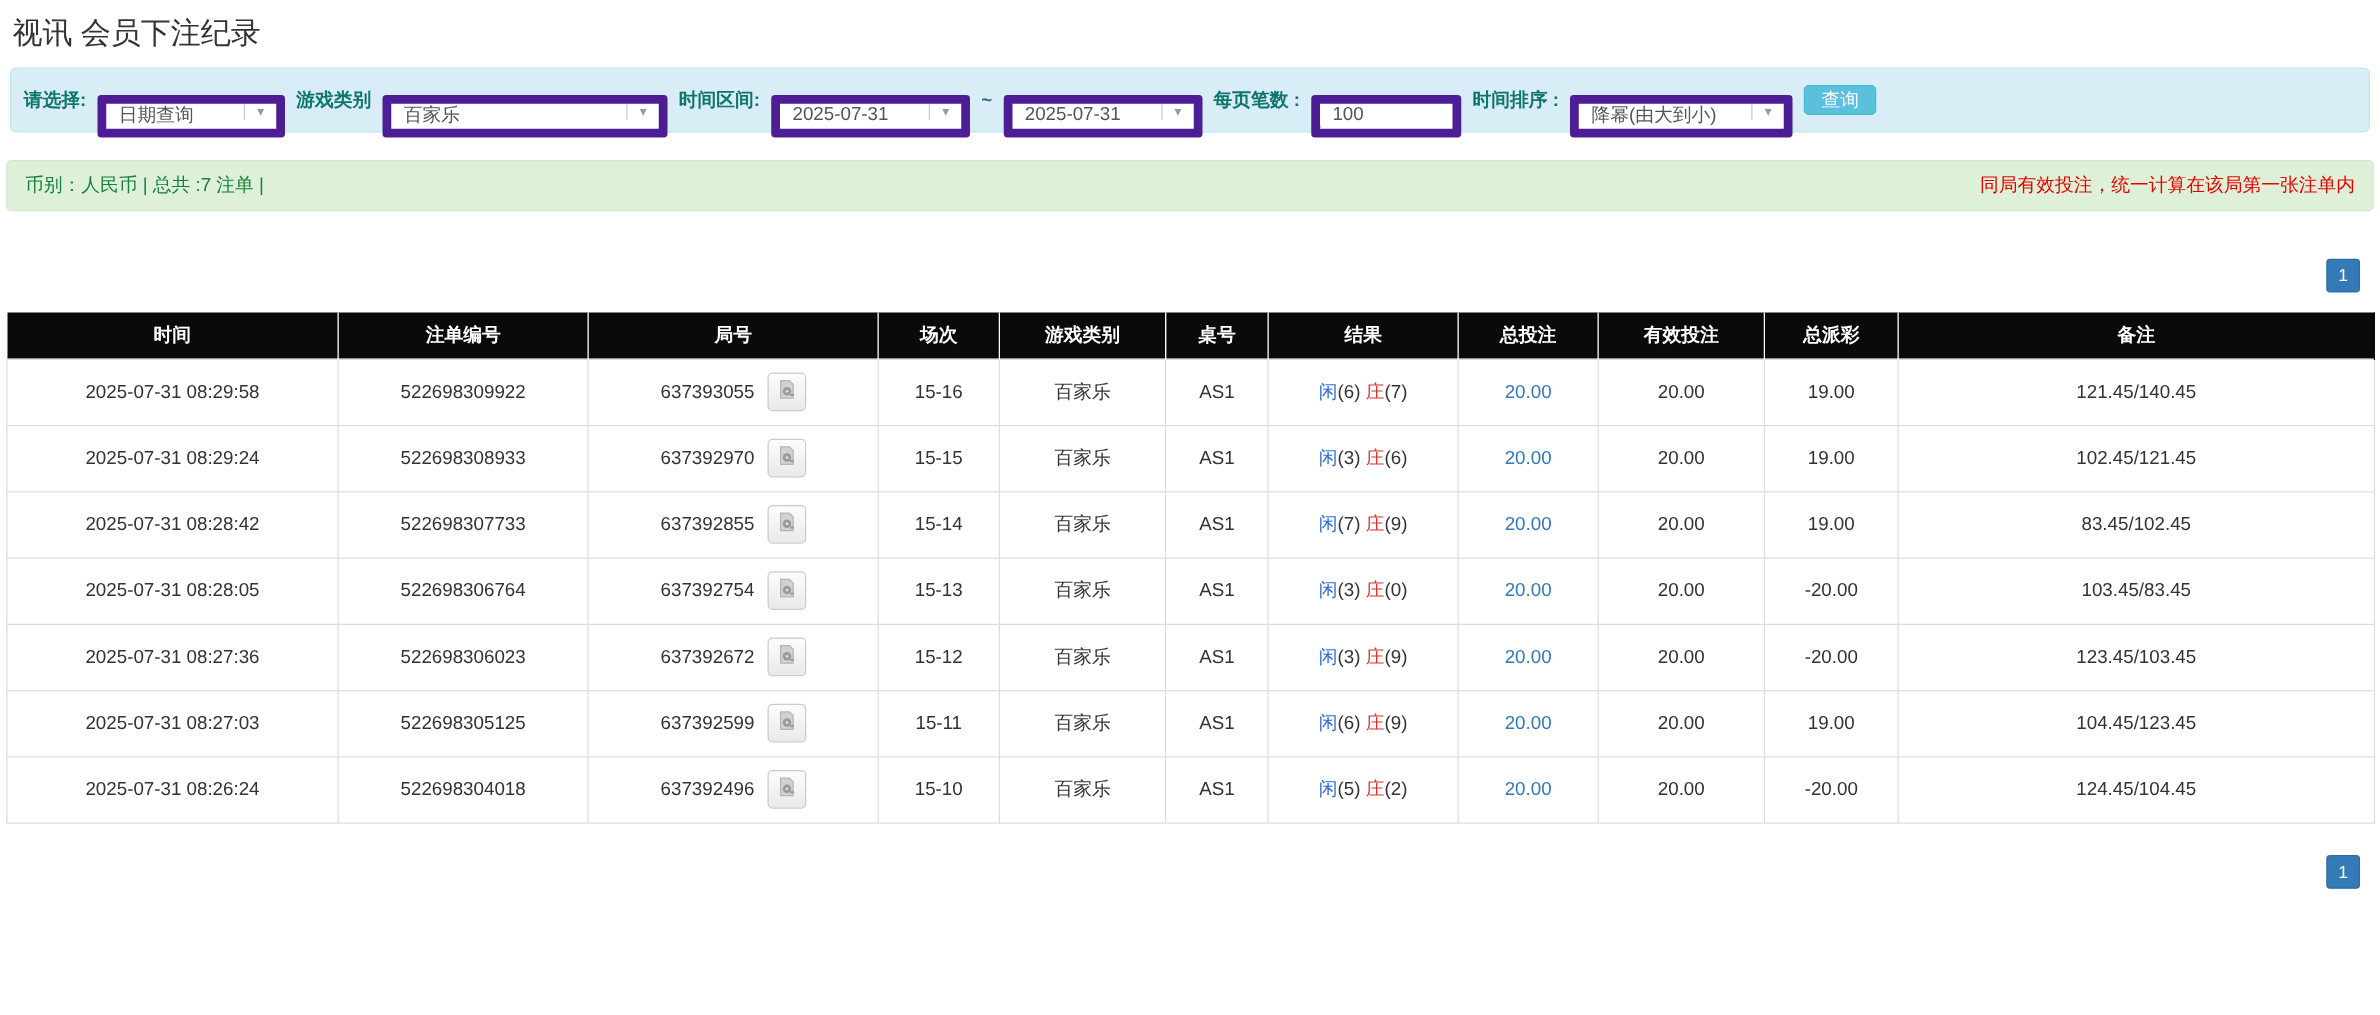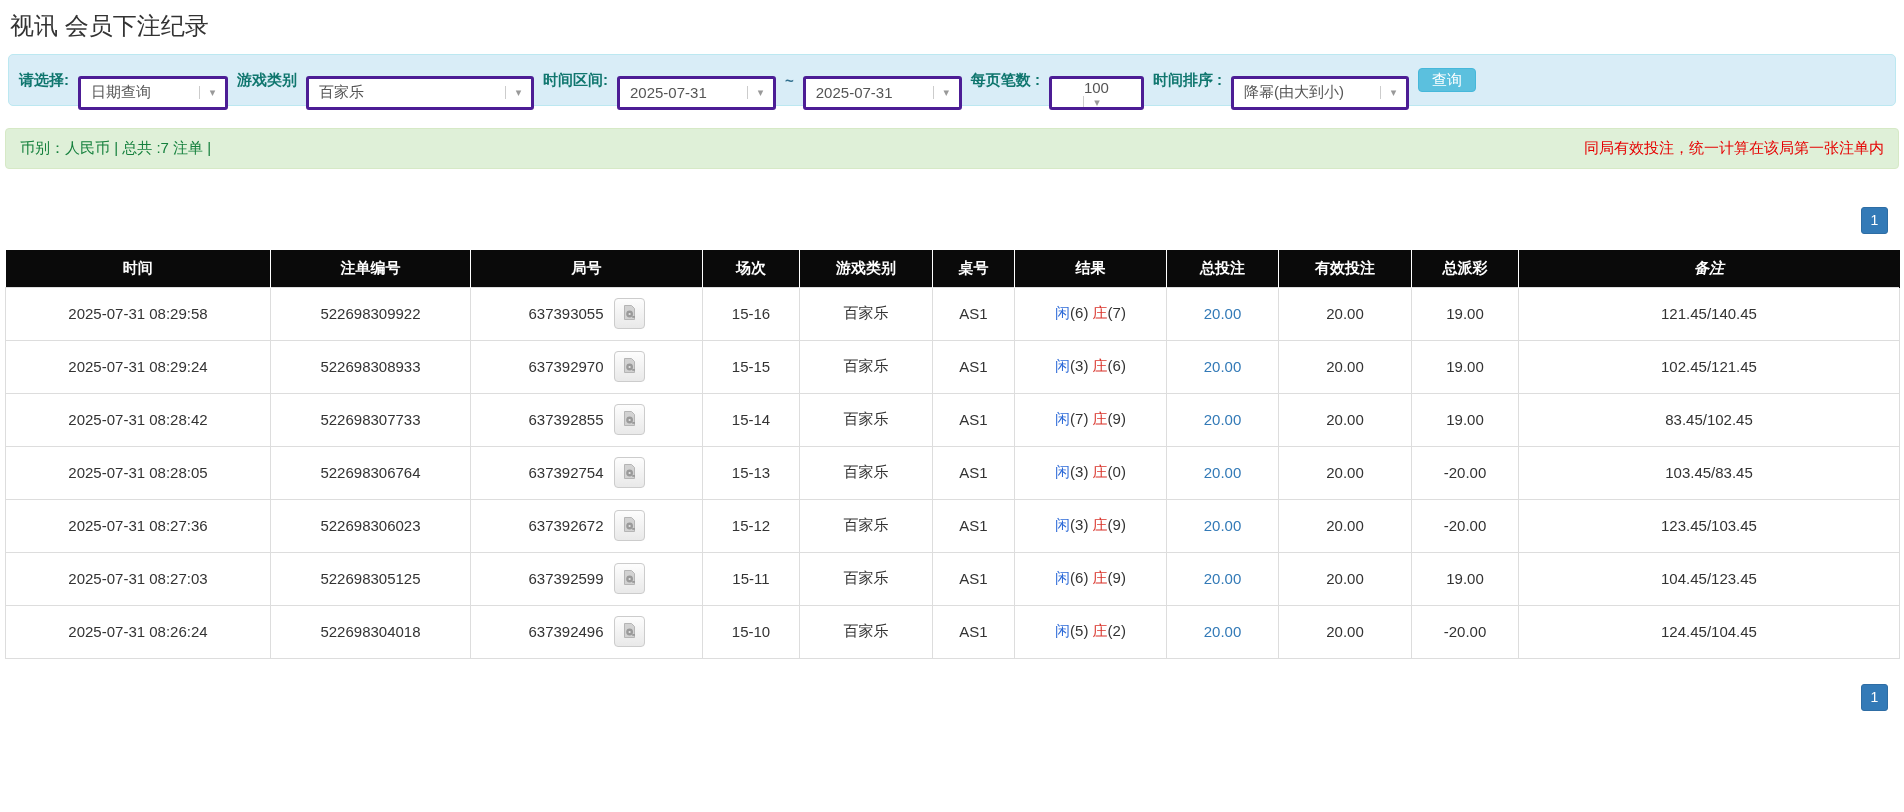--- a/index.html
+++ b/index.html
@@ -6,28 +6,28 @@
   html,body { width:1904px; height:812px; background:#fff; overflow:hidden;
               font-family:"Liberation Sans","DejaVu Sans",sans-serif; }
 
   .page-title { font-size:24px; color:#333; font-weight:500; margin:10px 0 12px 10px; }
 
   
   .filter-panel { margin:0 8px; height:52px; background:var(--panel_blue,#d9edf7);
                   border:1px solid #bce8f1; border-radius:5px;
                   display:flex; align-items:center; gap:9px; padding:0 10px; }
   .f-label { font-size:15px; font-weight:bold; color:#0f766e; white-space:nowrap; }
-  .select { display:flex; align-items:center; background:#fff; border:3px solid #4c1d95;
+  .select { display:flex; align-items:flex-start; background:#fff; border:7px solid #4c1d95;
             border-radius:3px; height:34px; overflow:hidden; cursor:pointer;margin-top:25px; }
   .select .sel-text { flex:1; display:flex; align-items:center; padding:0 10px;
                       font-size:15px; color:#555; white-space:nowrap; }
   .select .sel-arrow { width:26px; border-left:1px solid #ccc; display:flex;
                        align-items:center; justify-content:center; color:#999; font-size:11px; }
   .w-select1 { width:150px; } .w-game { width:228px; } .w-date { width:159px; }
-  .w-size { width:95px;flex-direction:column; } .w-sort { width:178px; }
+  .w-size { width:120px;flex-direction:column; } .w-sort { width:178px; }
   .tilde { font-size:15px; font-weight:bold; color:#31708f; }
   .search-btn { height:24px; padding:0 13px; background:var(--button_blue,#5bc0de);
                 border:1px solid #46b8da; border-radius:4px; color:#fff; font-size:15px;
                 cursor:pointer; font-family:inherit; }
 
   
   .summary-bar { margin:22px 5px 0; height:41px; background:var(--panel_green,#dff0d8);
                  border:1px solid #d6e9c6; border-radius:4px; display:flex;
                  align-items:center; justify-content:space-between; padding:0 14px; }
   .summary-left { font-size:15px; color:#15803d; }
@@ -38,21 +38,21 @@
   .pager-top { margin-top:38px; margin-bottom:16px; }
   .pager-bottom { margin-top:25px; }
   .page-btn { display:inline-block; min-width:27px; height:27px; line-height:25px;
               background:var(--pagination_blue,#337ab7); color:#fff; border:1px solid #2e6da4;
               border-radius:3px; font-size:14px; text-align:center; cursor:pointer; }
 
   
   table.records { width:1894px; margin:0 5px; border-collapse:collapse; table-layout:fixed; }
   .records th { background:var(--header_bg,#0a0a0a); color:#fff; font-size:15px; font-weight:bold;
                 height:37px; border-right:1px solid #fff; text-align:center; }
-  .records th:last-child { border-right:1px solid var(--header_bg,#0a0a0a);font-style:italic; }
+  .records th:last-child { border-right:1px solid var(--header_bg,#0a0a0a); }
   .records td { height:53px; background:#fff; border:1px solid #ddd; font-size:15px;
                 color:#333; text-align:center; vertical-align:middle; white-space:nowrap; }
   .round-cell-inner { display:inline-flex; align-items:center; gap:10px;justify-content:flex-end; }
   .video-btn { width:31px; height:31px; border:1px solid #ccc; border-radius:4px;
                background:linear-gradient(#fdfdfd,#e9e9e9); display:inline-flex;
                align-items:center; justify-content:center; cursor:pointer; }
   .res-player { color:var(--player_blue,#2e6bd8); }
   .res-banker { color:var(--banker_red,#d9342b); }
   .bet-link { color:var(--link_blue,#337ab7); cursor:pointer; }
   .neg { color:var(--negative_red,#ff0000); }

